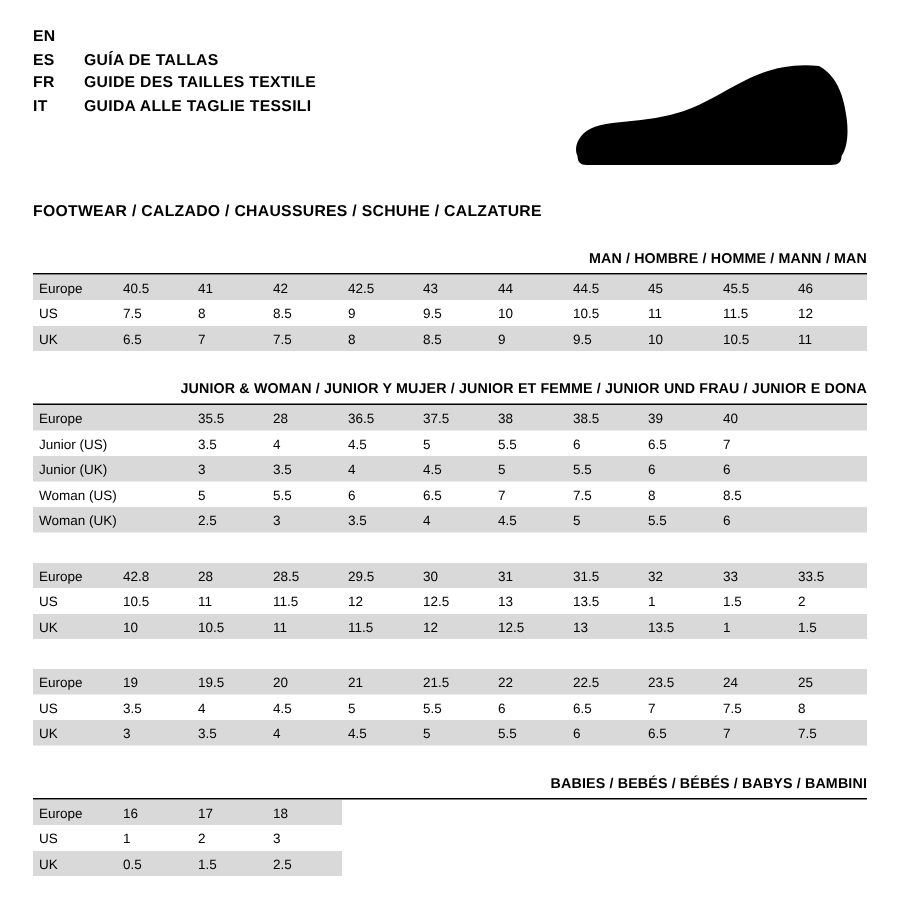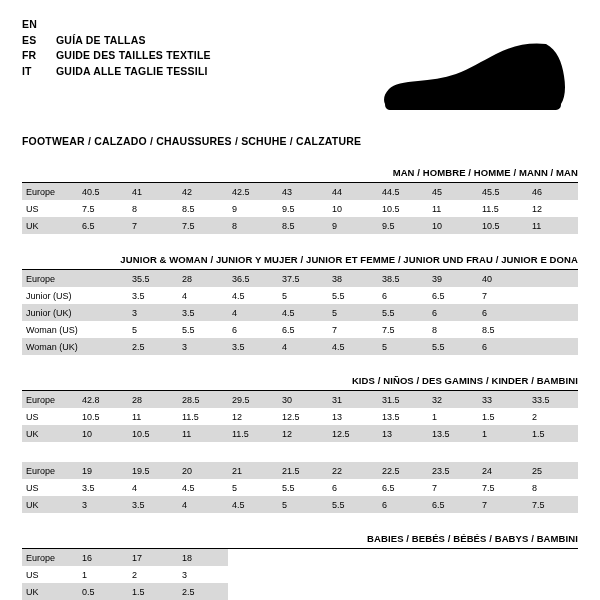--- a/index.html
+++ b/index.html
@@ -279,21 +279,20 @@
           <td>5</td>
           <td>5.5</td>
           <td>6</td>
           <td></td>
         </tr>
       </tbody>
     </table>
   </div>
 
   <div class="group">
-    <div class="group-title">KIDS / NIÑOS / DES GAMINS / KINDER / BAMBINI</div>
     <table class="size-table">
       <colgroup>
         <col style="width:56px">
           <col style="width:50px">
           <col style="width:50px">
           <col style="width:50px">
           <col style="width:50px">
         <col style="width:50px">
           <col style="width:50px">
           <col style="width:50px">

